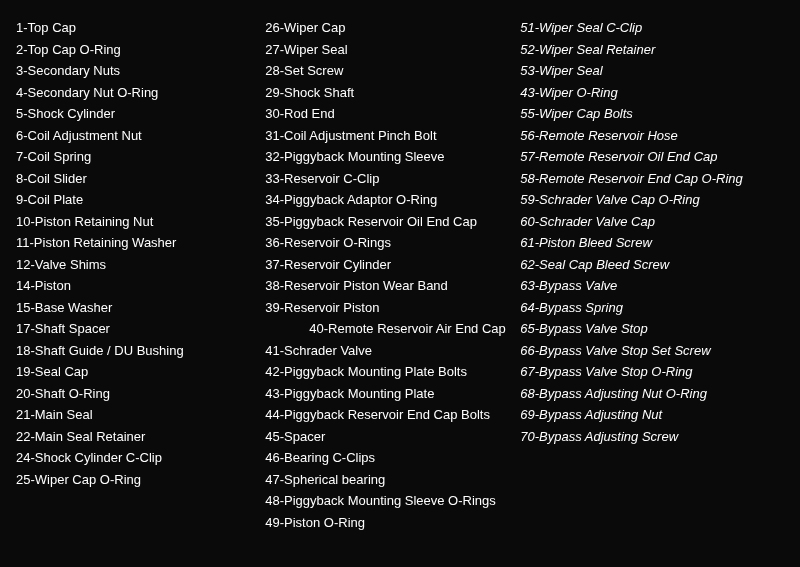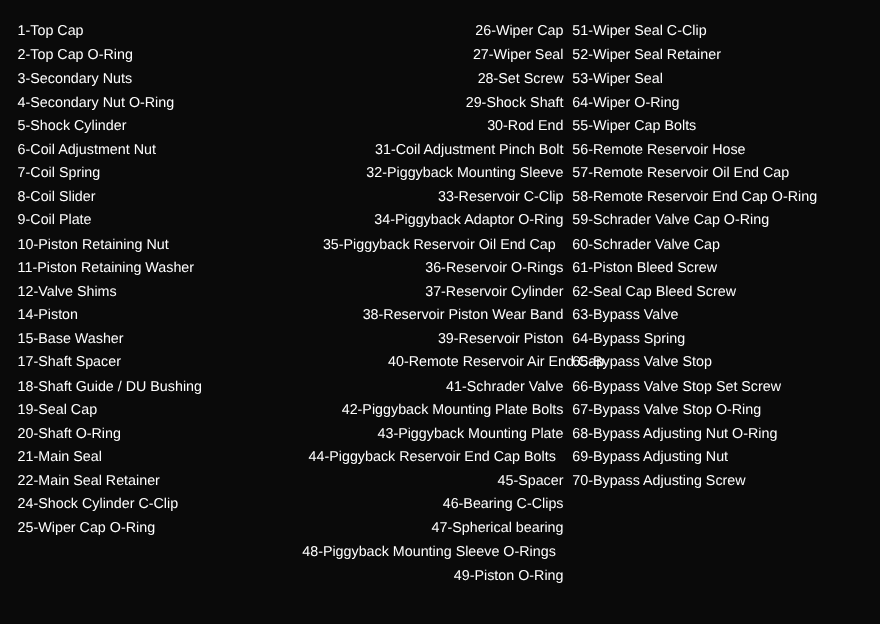--- a/index.html
+++ b/index.html
@@ -26,24 +26,24 @@
       flex-direction: column;
       gap: 2px;
     }
     .col-1 {
       width: 255px;
       padding-right: 8px;
     }
     .col-2 {
       width: 255px;
       padding-right: 8px;
-      text-align: right;
     }
     .col-3 {
       width: 270px;
+      font-style: italic;
     }
     .item {
       line-height: 1.5;
       white-space: nowrap;
     }
   </style>
 </head>
 <body>
 
 <div class="page-container">
@@ -94,21 +94,21 @@
       <div class="item">45-Spacer</div>
       <div class="item">46-Bearing C-Clips</div>
       <div class="item">47-Spherical bearing</div>
       <div class="item" style="white-space: normal; width: 240px;">48-Piggyback Mounting Sleeve O-Rings</div>
       <div class="item">49-Piston O-Ring</div>
     </div>
   <div class="column col-3" id="col3-container">
       <div class="item">51-Wiper Seal C-Clip</div>
       <div class="item">52-Wiper Seal Retainer</div>
       <div class="item">53-Wiper Seal</div>
-      <div class="item">64-Wiper O-Ring</div>
+      <div class="item">43-Wiper O-Ring</div>
       <div class="item">55-Wiper Cap Bolts</div>
       <div class="item">56-Remote Reservoir Hose</div>
       <div class="item" style="white-space: normal; width: 260px;">57-Remote Reservoir Oil End Cap</div>
       <div class="item" style="white-space: normal; width: 260px;">58-Remote Reservoir End Cap O-Ring</div>
       <div class="item">59-Schrader Valve Cap O-Ring</div>
       <div class="item">60-Schrader Valve Cap</div>
       <div class="item">61-Piston Bleed Screw</div>
       <div class="item">62-Seal Cap Bleed Screw</div>
       <div class="item">63-Bypass Valve</div>
       <div class="item">64-Bypass Spring</div>

